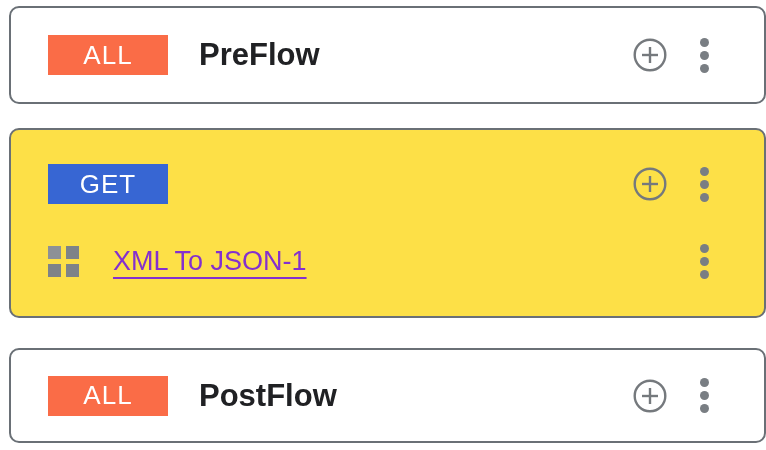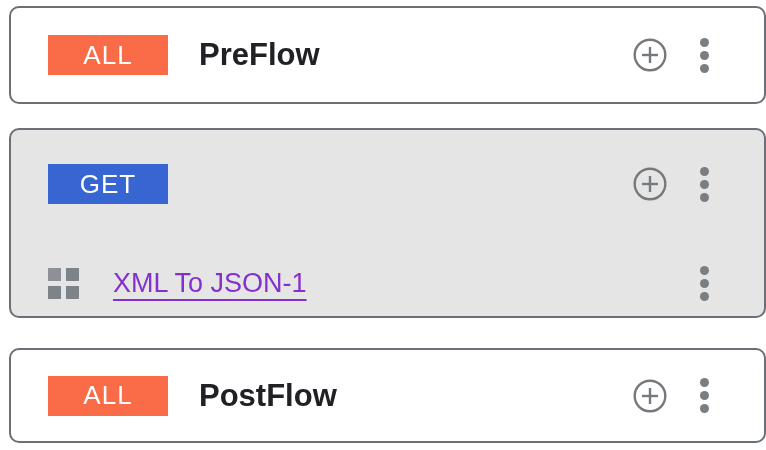--- a/index.html
+++ b/index.html
@@ -13,34 +13,34 @@
   .canvas { position: absolute; inset: 0; width: 766px; height: 450px; }
 
   .flow-card {
     position: absolute;
     left: 9px;
     width: 757px;
     background: #ffffff;
     border: 2px solid #6a7076;
     border-radius: 10px;
   }
-  .flow-card.selected { background: #e5e5e5; }
+  .flow-card.selected { background: #fde047; }
   #card-postflow { top: 6px;   height: 98px;  display: flex; align-items: center; }
   #card-viewxml  { top: 128px; height: 190px; }
   #card-preflow  { top: 348px; height: 95px;  display: flex; align-items: center; }
 
   .flow-row {
     display: flex;
     align-items: center;
     width: 100%;
     padding-left: 37px;
     padding-right: 54px;
   }
   #card-viewxml .flow-row.header { margin-top: 34px; }
-  #card-viewxml .flow-row.policy { margin-top: 58px; height: 42px; }
+  #card-viewxml .flow-row.policy { margin-top: 36px; height: 42px; }
 
   .method-badge {
     width: 120px; height: 40px;
     border-radius: 0;
     display: flex; align-items: center; justify-content: center;
     color: #ffffff;
     font-size: 26px;
     letter-spacing: 1px;
     flex: none;
   }

